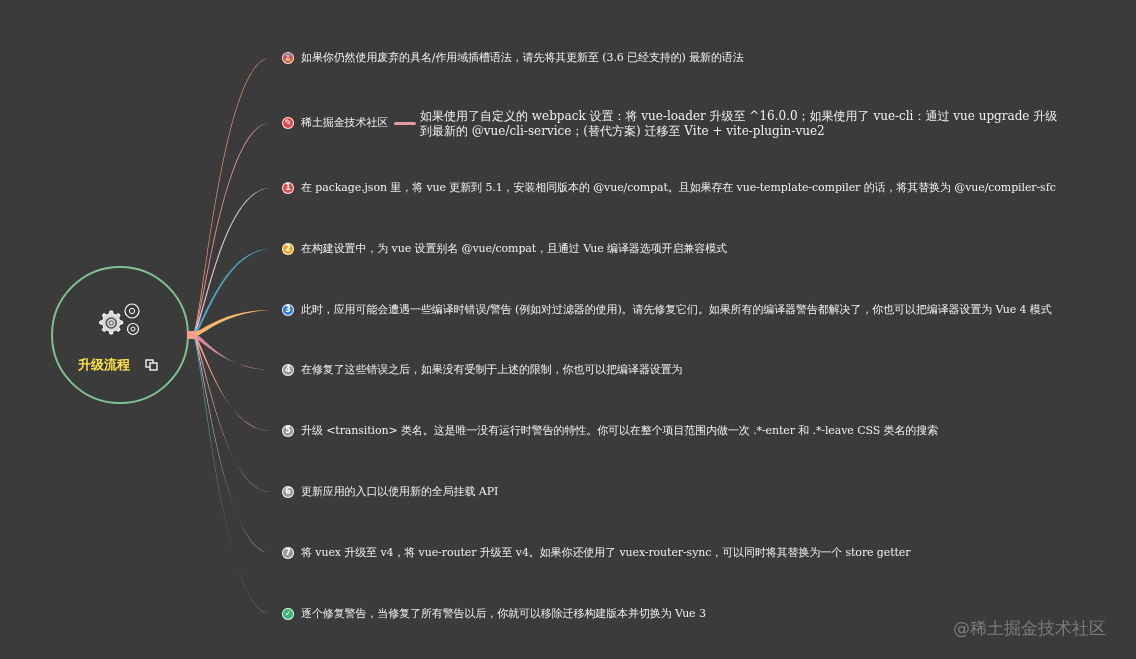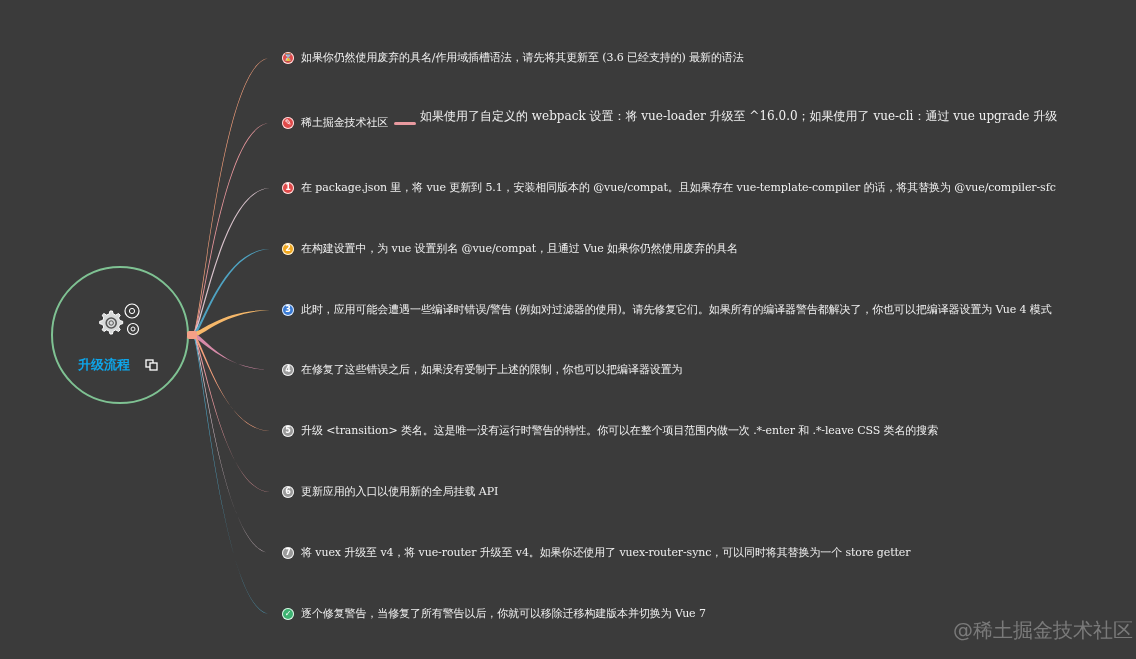--- a/index.html
+++ b/index.html
@@ -14,21 +14,21 @@
   .root-circle {
     position: absolute; left: 51px; top: 266px;
     width: 138px; height: 138px;
     border: 2px solid #7fc293; border-radius: 50%;
     box-sizing: border-box;
   }
   .root-gears { position: absolute; left: 93px; top: 302px; width: 52px; height: 40px; }
   .root-title {
     position: absolute; left: 78px; top: 356px;
     font-family: "DejaVu Sans", "Liberation Sans", sans-serif;
-    font-weight: bold; font-size: 13px; color: #0ea5e9; white-space: nowrap;
+    font-weight: bold; font-size: 13px; color: #fde047; white-space: nowrap;
   }
   .root-link-icon { position: absolute; left: 145px; top: 359px; width: 14px; height: 12px; }
   .root-stub {
     position: absolute; left: 187px; top: 331px; width: 10px; height: 8px;
     background: #f4a087; border-radius: 2px;
   }
   .node {
     position: absolute; left: 282px;
     display: flex; align-items: center; white-space: nowrap;
     font-size: 11px; color: #f0f0f0; letter-spacing: -0.1px;
@@ -46,21 +46,21 @@
     position: absolute; left: 394px; top: 122px; width: 22px; height: 3px;
     background: #e99aa0; border-radius: 2px;
   }
   .sub-node {
     position: absolute; left: 420px; top: 109px;
     font-size: 12px; color: #f0f0f0; line-height: 15px; white-space: nowrap;
   }
   .watermark {
     position: absolute; left: 953px; top: 617px;
     font-family: "DejaVu Sans", "Liberation Sans", sans-serif;
-    font-size: 20px; color: rgba(200,200,200,0.45); white-space: nowrap;
+    font-size: 17px; color: rgba(200,200,200,0.45); white-space: nowrap;
   }
 </style>
 </head>
 <body>
 
 <svg id="canvas" viewBox="0 0 1136 659" xmlns="http://www.w3.org/2000/svg">
   <g id="branch-layer">
       <path d="M 194 332.5 C 205 290.95, 225 58, 270 58 C 225 60.5, 205 295.95, 194 337.5 Z" fill="#f5a07c"></path>
       <path d="M 194 332.5 C 205 300.7, 225 123, 270 123 C 225 125.5, 205 305.7, 194 337.5 Z" fill="#e8979d"></path>
       <path d="M 194 332.5 C 205 310.45, 225 188, 270 188 C 225 190.5, 205 315.45, 194 337.5 Z" fill="#d9c3cc"></path>
@@ -103,21 +103,21 @@
     <div class="node" style="top: 115px;">
       <span class="badge" style="background: rgb(224, 74, 74);">✎</span>
       <span class="node-text">稀土掘金技术社区</span>
     </div>
     <div class="node" style="top: 180px;">
       <span class="badge" style="background: rgb(224, 74, 74);">1</span>
       <span class="node-text">在 package.json 里，将 vue 更新到 5.1，安装相同版本的 @vue/compat。且如果存在 vue-template-compiler 的话，将其替换为 @vue/compiler-sfc</span>
     </div>
     <div class="node" style="top: 241px;">
       <span class="badge" style="background: rgb(240, 168, 32);">2</span>
-      <span class="node-text">在构建设置中，为 vue 设置别名 @vue/compat，且通过 Vue 如果你仍然使用废弃的具名</span>
+      <span class="node-text">在构建设置中，为 vue 设置别名 @vue/compat，且通过 Vue 编译器选项开启兼容模式</span>
     </div>
     <div class="node" style="top: 302px;">
       <span class="badge" style="background: rgb(58, 123, 213);">3</span>
       <span class="node-text">此时，应用可能会遭遇一些编译时错误/警告 (例如对过滤器的使用)。请先修复它们。如果所有的编译器警告都解决了，你也可以把编译器设置为 Vue 4 模式</span>
     </div>
     <div class="node" style="top: 362px;">
       <span class="badge" style="background: rgb(154, 154, 154);">4</span>
       <span class="node-text">在修复了这些错误之后，如果没有受制于上述的限制，你也可以把编译器设置为</span>
     </div>
     <div class="node" style="top: 423px;">
@@ -127,22 +127,23 @@
     <div class="node" style="top: 484px;">
       <span class="badge" style="background: rgb(154, 154, 154);">6</span>
       <span class="node-text">更新应用的入口以使用新的全局挂载 API</span>
     </div>
     <div class="node" style="top: 545px;">
       <span class="badge" style="background: rgb(154, 154, 154);">7</span>
       <span class="node-text">将 vuex 升级至 v4，将 vue-router 升级至 v4。如果你还使用了 vuex-router-sync，可以同时将其替换为一个 store getter</span>
     </div>
     <div class="node" style="top: 606px;">
       <span class="badge" style="background: rgb(60, 179, 113);">✓</span>
-      <span class="node-text">逐个修复警告，当修复了所有警告以后，你就可以移除迁移构建版本并切换为 Vue 7</span>
+      <span class="node-text">逐个修复警告，当修复了所有警告以后，你就可以移除迁移构建版本并切换为 Vue 3</span>
     </div>
   </div>
 
 <div class="sub-connector"></div>
 <div class="sub-node">
   <div>如果使用了自定义的 webpack 设置：将 vue-loader 升级至 ^16.0.0；如果使用了 vue-cli：通过 vue upgrade 升级</div>
+  <div>到最新的 @vue/cli-service；(替代方案) 迁移至 Vite + vite-plugin-vue2</div>
 </div>
 
 <div class="watermark">@稀土掘金技术社区</div>
 
 </body></html>

